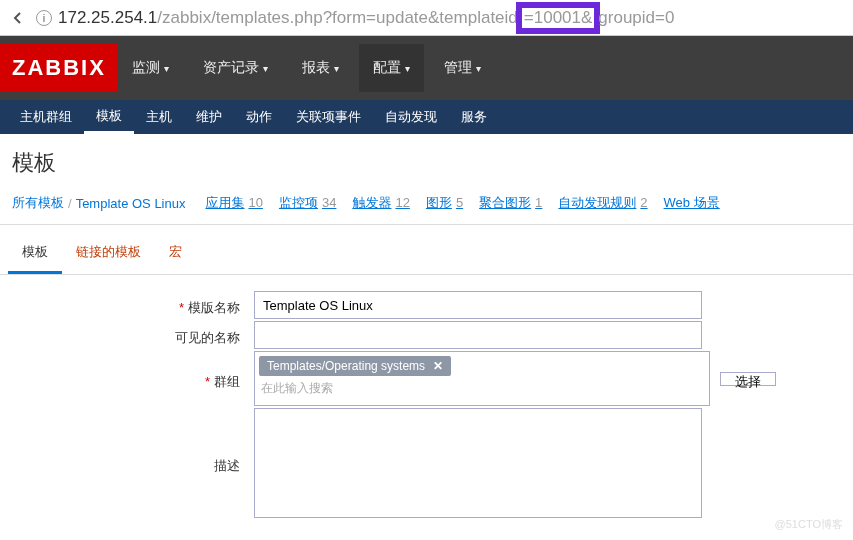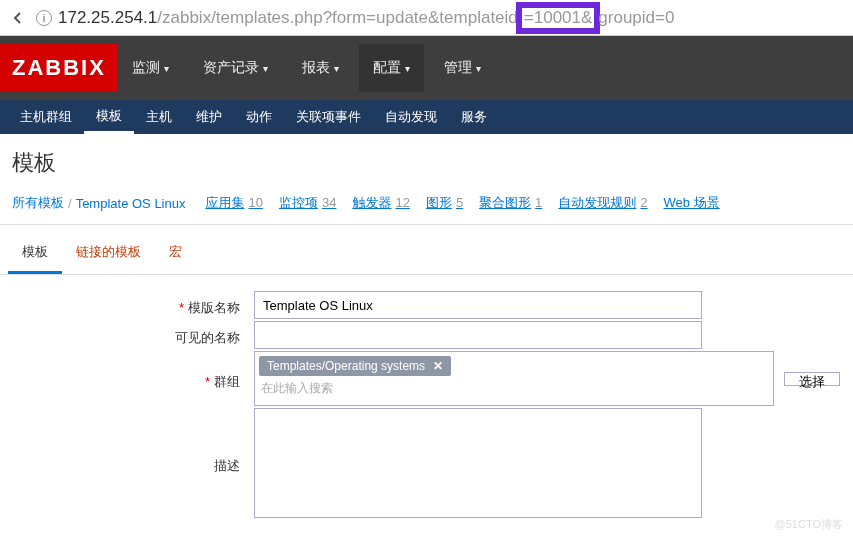--- a/index.html
+++ b/index.html
@@ -26,21 +26,21 @@
 .stat-link { color: #0275d8; margin-left: 16px; text-decoration: underline; }
 .stat-count { color: #999; margin-left: 4px; }
 .tabs { display: flex; border-bottom: 1px solid #ddd; padding: 0 8px; margin-top: 8px; }
 .tab { padding: 10px 14px; color: #c2410c; cursor: pointer; }
 .tab.active { color: #333; border-bottom: 3px solid #0275d8; }
 .form-area { padding: 16px 12px 20px; }
 .form-row { display: flex; align-items: center; margin-bottom: 2px; }
 .form-label { width: 242px; text-align: right; padding-right: 14px; padding-top: 6px; color: #333; }
 .req { color: #d40000; margin-right: 4px; }
 .form-input { width: 448px; height: 28px; border: 1px solid #aac; padding: 0 8px; font-size: 13px; }
-.group-box { width: 520px; border: 1px solid #aac; padding: 4px; }
+.group-box { width: 456px; border: 1px solid #aac; padding: 4px; }
 .group-tag { display: inline-flex; align-items: center; background: #8d97a6; color: #fff; padding: 3px 8px; border-radius: 2px; font-size: 12px; }
 .group-tag .x { margin-left: 8px; cursor: pointer; font-weight: bold; }
 .group-search { color: #aaa; font-size: 12px; padding: 4px 2px; }
 .select-btn { height: 14px; border: 1px solid #aac; background: #fff; padding: 0 14px; margin-left: 10px; cursor: pointer; font-size: 13px; }
 .textarea { width: 448px; height: 110px; border: 1px solid #aac; padding: 6px; font-size: 13px; resize: none; }
 .watermark { position: absolute; right: 10px; bottom: 8px; color: #ddd; font-size: 11px; }
 </style>
 </head>
 <body>
 

